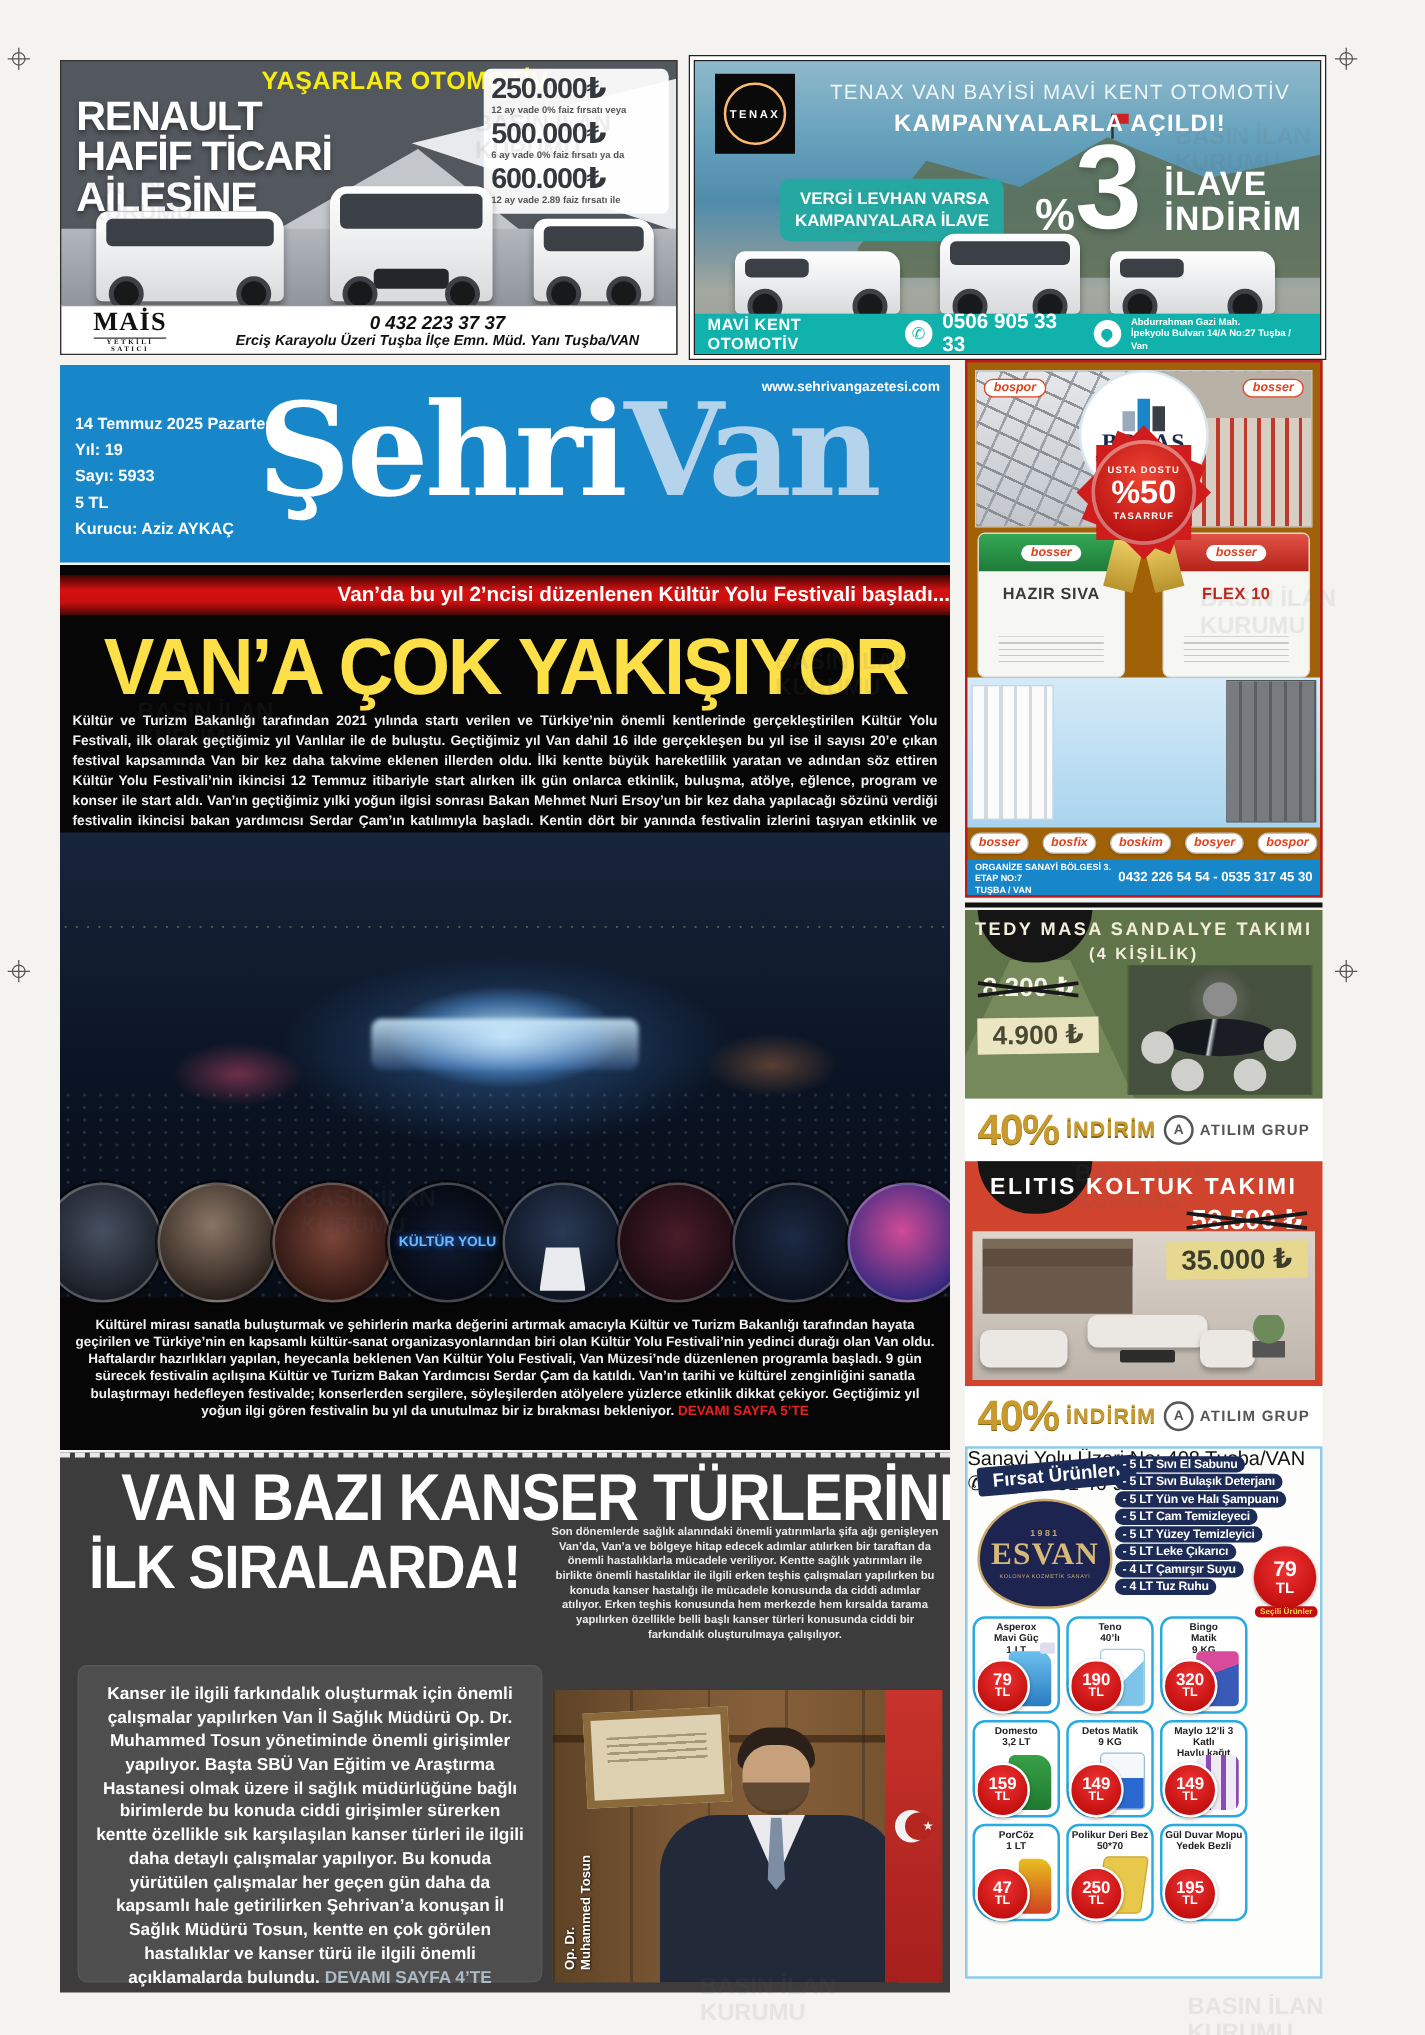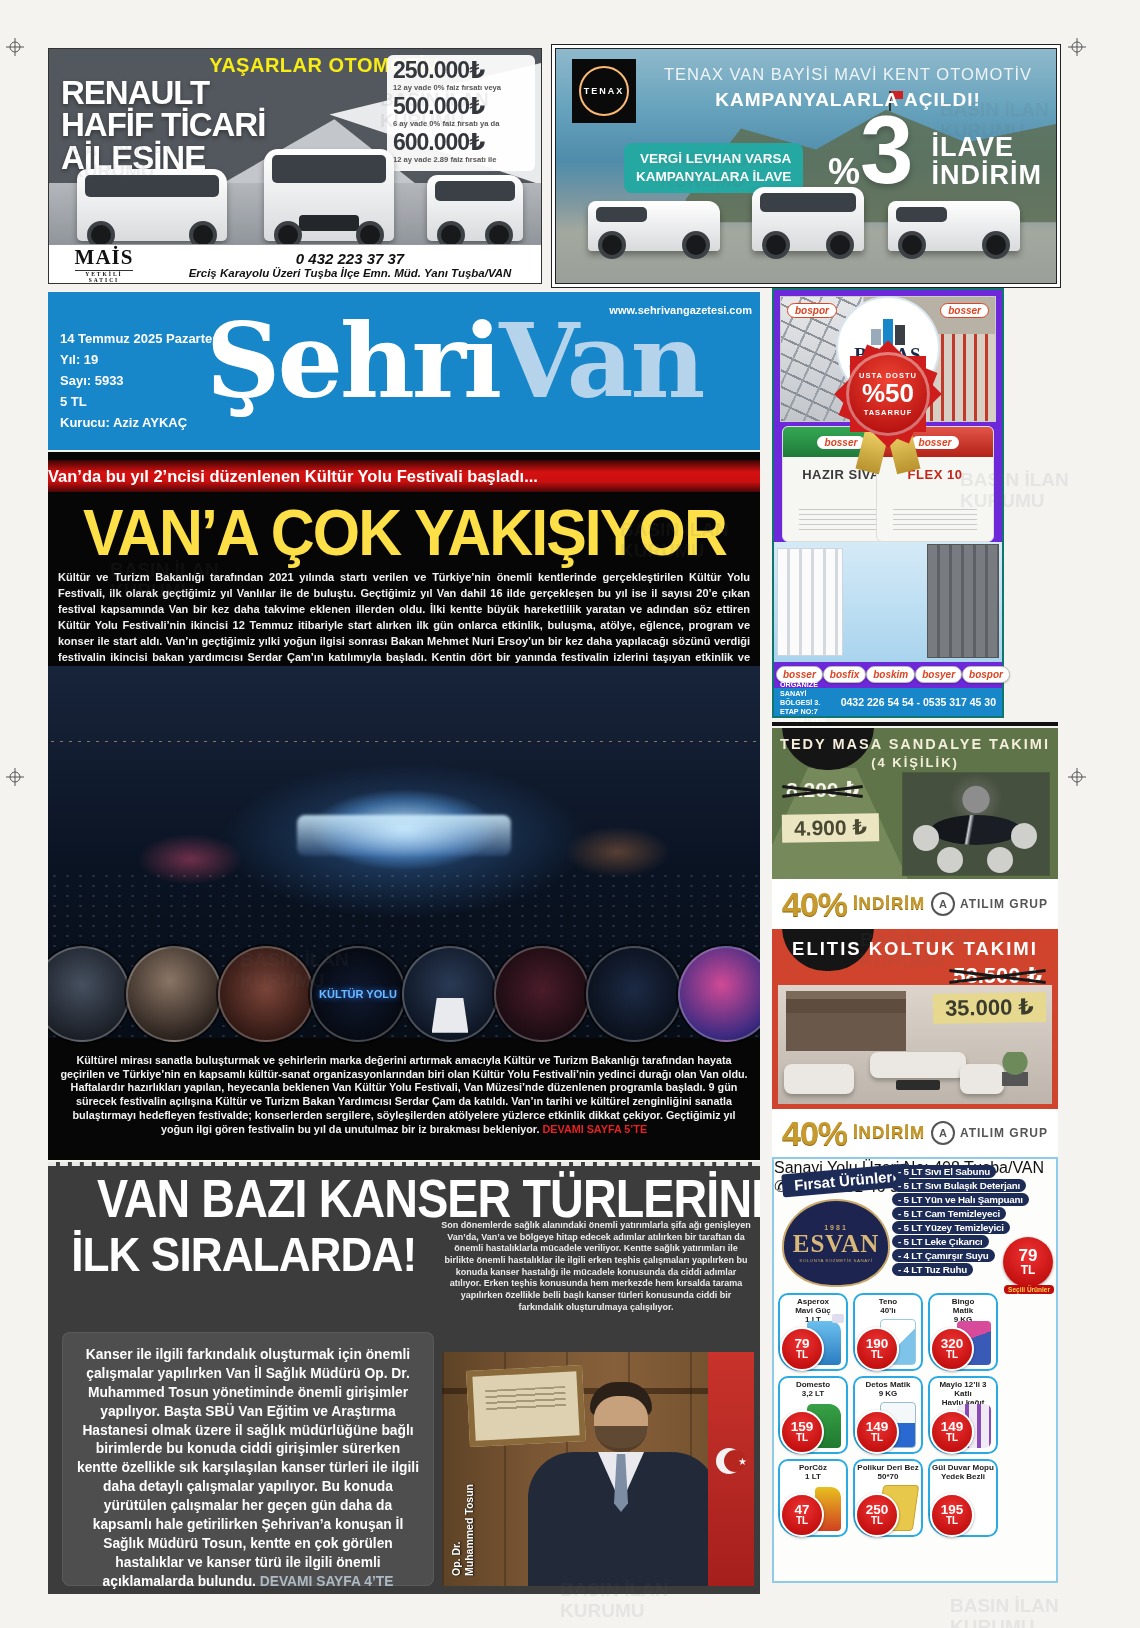--- a/index.html
+++ b/index.html
@@ -58,21 +58,21 @@
   
   #mast{left:48px;top:292px;width:712px;height:158px;background:#1787c9;overflow:hidden}
   #mast-info{left:12px;top:36px;color:#fff;font-weight:800;font-size:13px;line-height:1.62}
   #mast-logo{left:158px;top:-6px;width:584px;font-family:"DejaVu Serif","Liberation Serif",serif;font-weight:700;
              font-size:103px;letter-spacing:-3px;line-height:1.45}
   #mast-logo .l1{color:#ffffff}
   #mast-logo .l2{color:#b5d3eb}
   #mast-web{right:8px;top:12px;color:#fff;font-weight:800;font-size:11px}
   
   #story{left:48px;top:452px;width:712px;height:708px;background:#060606;overflow:hidden}
-  #kicker{left:0;right:0;top:8px;height:32px;line-height:32px;text-align:left;color:#fff;font-weight:800;font-size:16.5px;
+  #kicker{left:0;right:0;top:8px;height:32px;line-height:32px;text-align:right;color:#fff;font-weight:800;font-size:16.5px;
           background:linear-gradient(180deg,#3a0404 0%,#d51111 38%,#c90f0f 68%,#4a0606 100%)}
   #head1{left:0;right:0;top:44px;text-align:center;color:#fde047;font-weight:900;font-size:64px;letter-spacing:-2px;white-space:nowrap}
   #head1 span{display:inline-block;transform:scaleX(.95)}
   #lead{left:10px;right:10px;top:118px;color:#f2f2f2;font-weight:700;font-size:11px;line-height:1.45;text-align:justify}
   #photo{left:0;right:0;top:214px;height:372px;
      background:
        radial-gradient(ellipse 120px 52px at 50% 44%,rgba(200,235,255,.95),rgba(90,160,230,.45) 55%,transparent 78%),
        radial-gradient(ellipse 260px 110px at 50% 47%,rgba(70,140,220,.45),transparent 70%),
        radial-gradient(ellipse 70px 34px at 20% 52%,rgba(230,80,120,.45),transparent 75%),
        radial-gradient(ellipse 70px 34px at 80% 50%,rgba(230,140,80,.35),transparent 75%),
@@ -121,21 +121,21 @@
   .flag .star{position:absolute;left:30px;top:104px;color:#f2f2f2;font-size:10px}
   .person{position:absolute;left:86px;top:30px;width:190px;height:210px}
   .person .hair{position:absolute;left:62px;top:0;width:62px;height:34px;background:#2c2119;border-radius:26px 26px 8px 8px}
   .person .face{position:absolute;left:66px;top:14px;width:54px;height:52px;background:#c7a07c;border-radius:42%}
   .person .beard{position:absolute;left:66px;top:44px;width:54px;height:26px;background:#4e3a26;border-radius:0 0 26px 26px;opacity:.85}
   .person .torso{position:absolute;left:0;top:70px;width:190px;height:142px;background:#222a3a;border-radius:46px 46px 0 0}
   .person .shirt{position:absolute;left:70px;top:70px;width:46px;height:52px;background:#e9e9ee;clip-path:polygon(0 0,100% 0,50% 100%)}
   .person .tie{position:absolute;left:86px;top:72px;width:14px;height:58px;background:#7c8da4;clip-path:polygon(20% 0,80% 0,100% 85%,50% 100%,0 85%)}
   #ccap{left:8px;bottom:10px;color:#fff;font-weight:800;font-size:10.5px;writing-mode:vertical-rl;transform:rotate(180deg);line-height:1.25;text-shadow:0 1px 2px #000}
   
-  #bosas{left:772px;top:288px;width:232px;height:430px;background:#6d28d9;border:2px solid #0f766e;box-sizing:border-box;overflow:visible}
+  #bosas{left:772px;top:288px;width:286px;height:430px;background:#a16207;border:2px solid #b91c1c;box-sizing:border-box;overflow:visible}
   .bph{position:absolute;top:6px;width:131px;height:124px;overflow:hidden;border:1px solid #ccc}
   #bph-l{left:6px;background:
      repeating-linear-gradient(115deg,rgba(150,156,164,.9) 0 2px,transparent 2px 18px),
      repeating-linear-gradient(25deg,rgba(120,126,134,.8) 0 2px,transparent 2px 15px),
      linear-gradient(#e6e7e9,#c2c6cb)}
   #bph-r{right:6px;background:
      linear-gradient(180deg,#b7b1a6 0 30%,transparent 30%),
      repeating-linear-gradient(90deg,#c0392b 0 3px,#d8cfc4 3px 11px)}
   .bpill{position:absolute;top:6px;background:#fff;border:1px solid #d42;border-radius:9px;color:#d42;
          font-weight:900;font-size:10px;padding:1px 7px;font-style:italic}
@@ -343,20 +343,30 @@
     <div class="van" style="left:196px;top:138px;width:112px;height:64px;border-radius:12px 12px 4px 4px">
         <i></i>
         <b class="w1"></b>
         <b class="w2"></b>
       </div>
     <div class="van" style="left:332px;top:152px;width:132px;height:50px;border-radius:8px 12px 4px 4px">
         <i style="right:55%"></i>
         <b class="w1"></b>
         <b class="w2"></b>
       </div>
+    <div id="tnx-foot" class="abs">
+      <span class="nm">MAVİ KENT OTOMOTİV</span>
+      <span class="cic">✆</span>
+      <span class="ph">0506 905 33 33</span>
+      <span class="cic">
+          <i class="pin"></i>
+        </span>
+      <span class="ad pre">Abdurrahman Gazi Mah.
+İpekyolu Bulvarı 14/A No:27 Tuşba / Van</span>
+    </div>
   </div>
 
   <div id="mast" class="abs">
     <div id="mast-info" class="abs">
       <div>14 Temmuz 2025 Pazartesi</div>
       <div>Yıl: 19</div>
       <div>Sayı: 5933</div>
       <div>5 TL</div>
       <div>Kurucu: Aziz AYKAÇ</div>
     </div>

